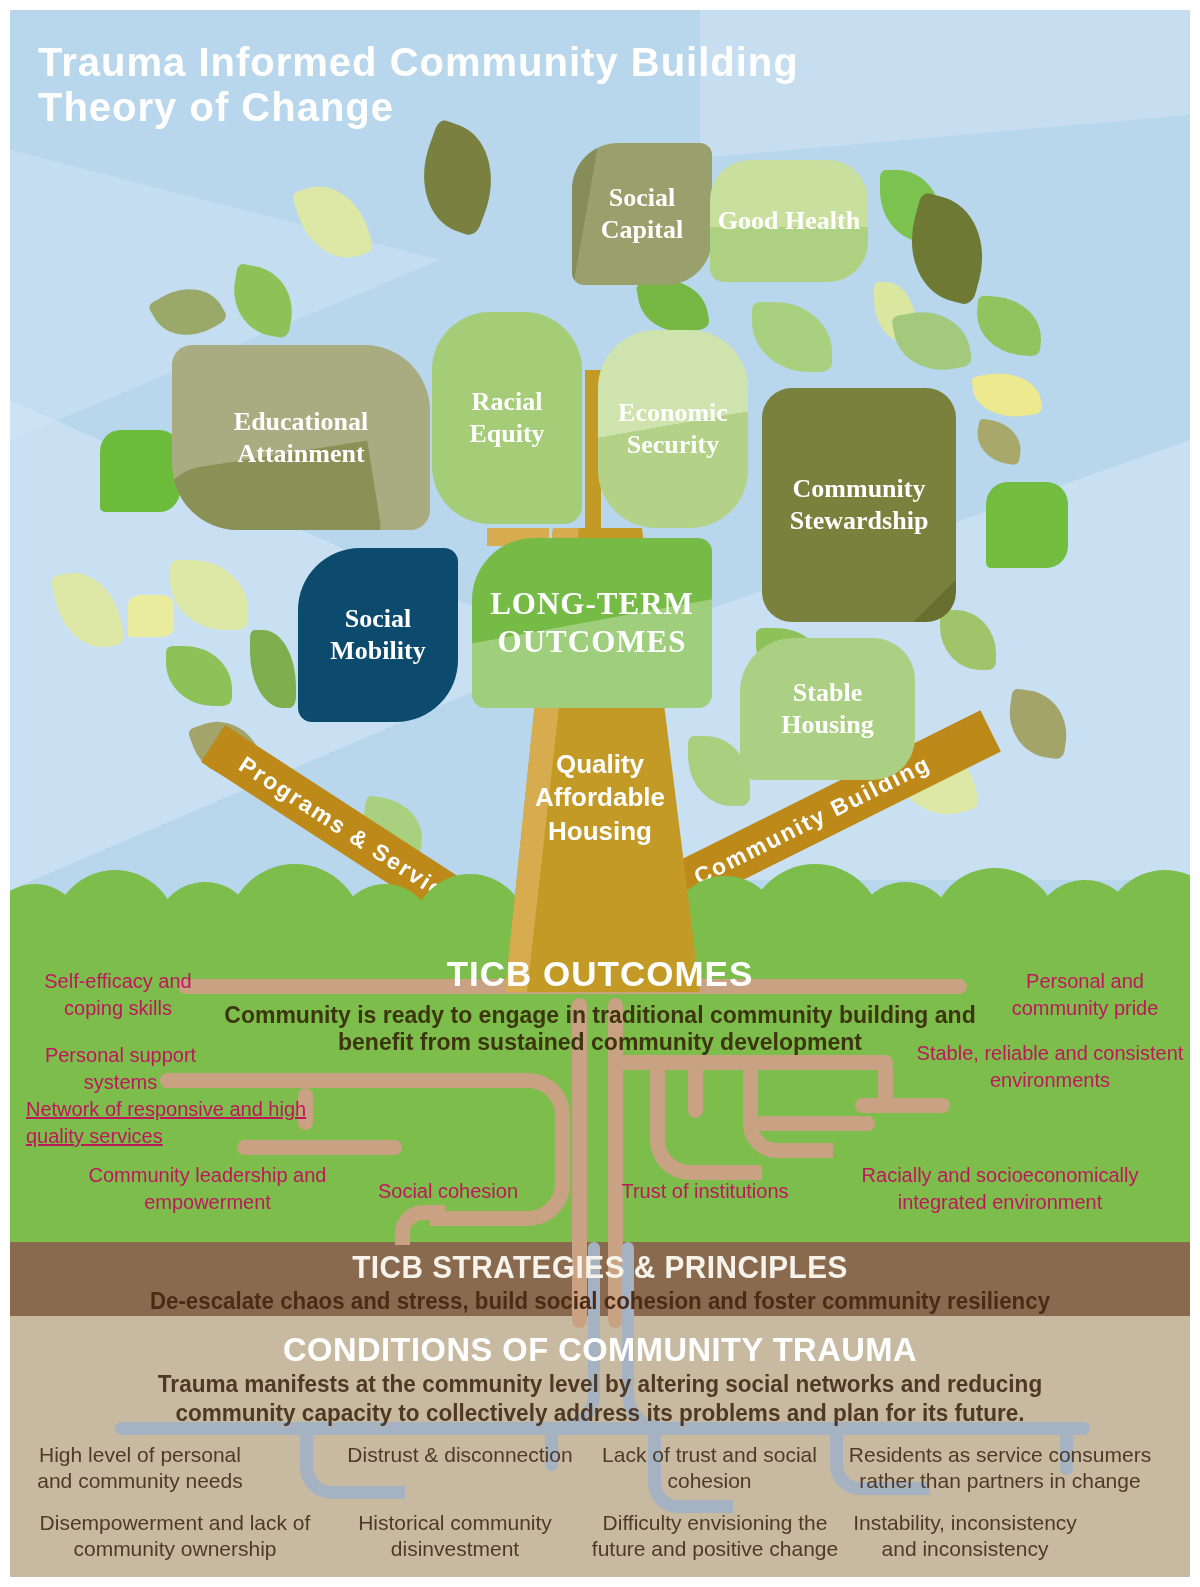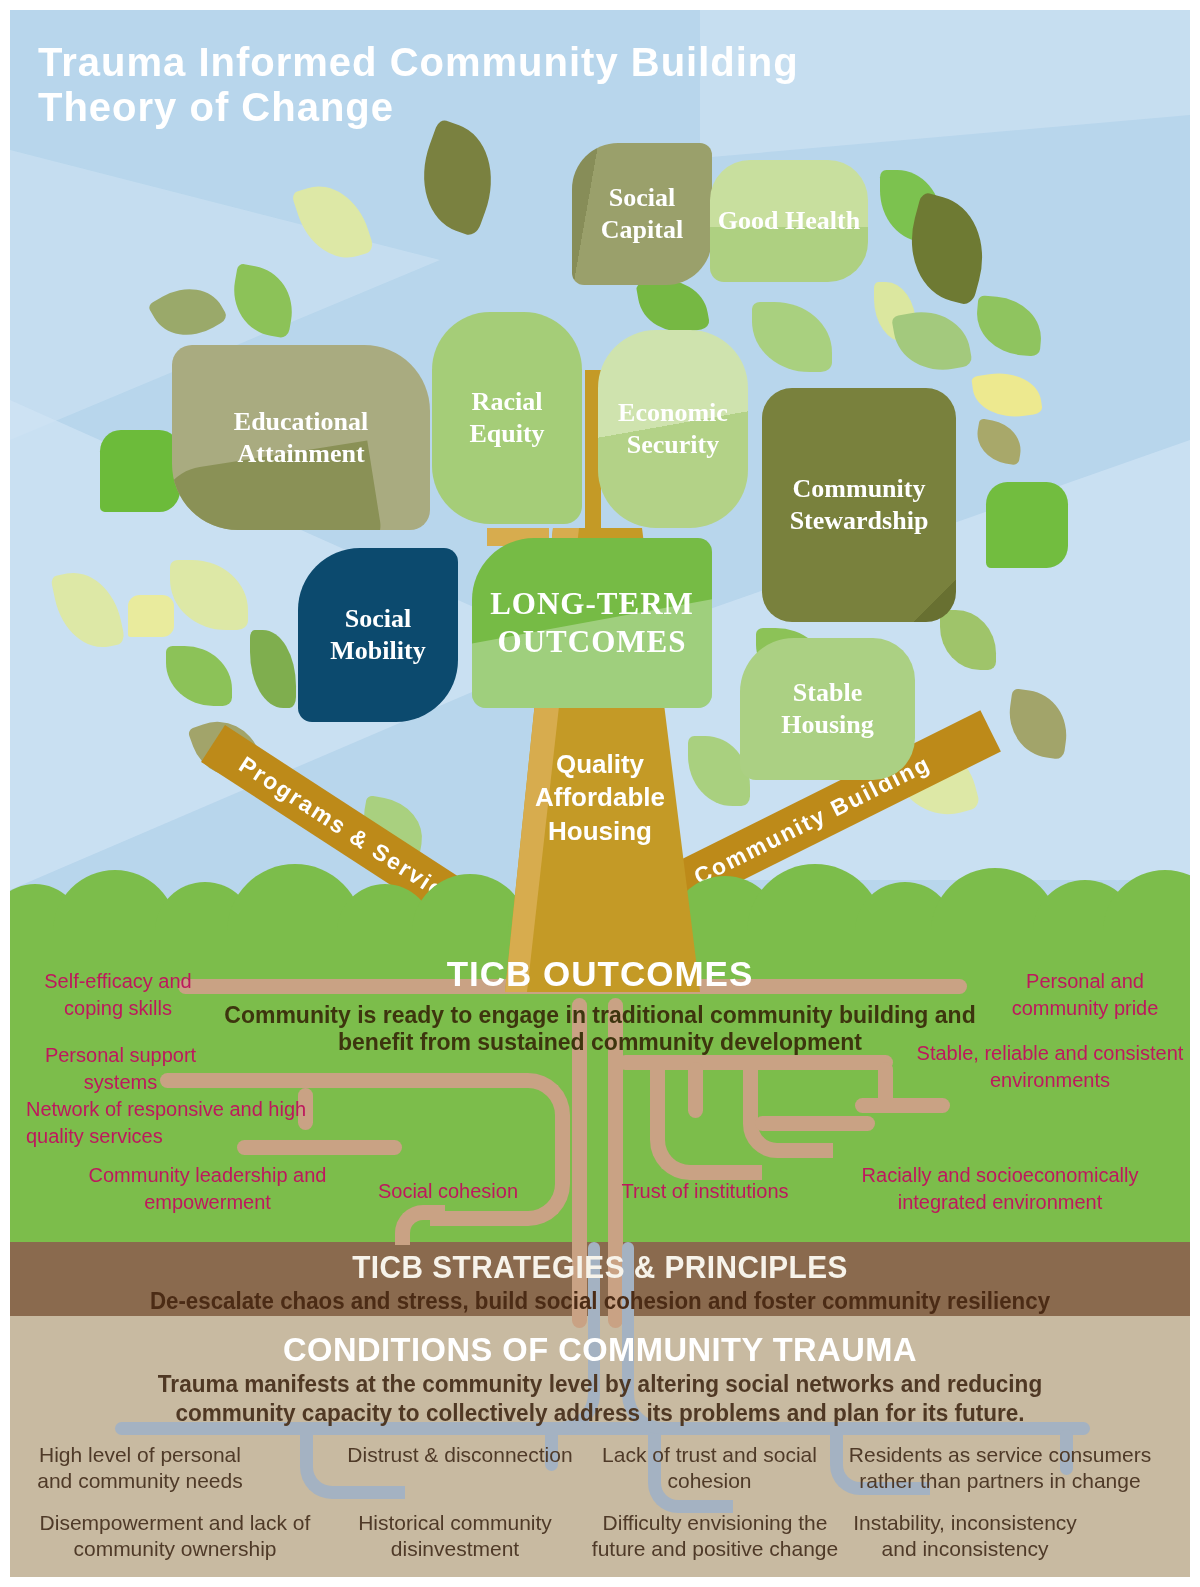--- a/index.html
+++ b/index.html
@@ -226,21 +226,21 @@
     </div>
 
     <div class="h-outcomes">TICB OUTCOMES</div>
     <div class="sub-outcomes">
       <div>Community is ready to engage in traditional community building and</div>
       <div>benefit from sustained community development</div>
     </div>
 
     <div class="glabel" style="left:8px;top:958px;width:200px;">Self-efficacy and coping skills</div>
     <div class="glabel" style="left:18px;top:1032px;width:185px;">Personal support systems</div>
-    <div class="glabel" style="left:16px;top:1086px;width:290px;text-align:left;">Network of responsive and high quality services</div>
+    <div class="glabel" style="left:16px;top:1086px;width:290px;text-align:left;text-decoration:underline;">Network of responsive and high quality services</div>
     <div class="glabel" style="left:70px;top:1152px;width:255px;">Community leadership and empowerment</div>
     <div class="glabel" style="left:338px;top:1168px;width:200px;">Social cohesion</div>
     <div class="glabel" style="left:590px;top:1168px;width:210px;">Trust of institutions</div>
     <div class="glabel" style="left:975px;top:958px;width:200px;">Personal and community pride</div>
     <div class="glabel" style="left:905px;top:1030px;width:270px;">Stable, reliable and consistent environments</div>
     <div class="glabel" style="left:825px;top:1152px;width:330px;">Racially and socioeconomically integrated environment</div>
 
     <div class="h-strip">TICB STRATEGIES &amp; PRINCIPLES</div>
     <div class="sub-strip">De-escalate chaos and stress, build social cohesion and foster community resiliency</div>
 

